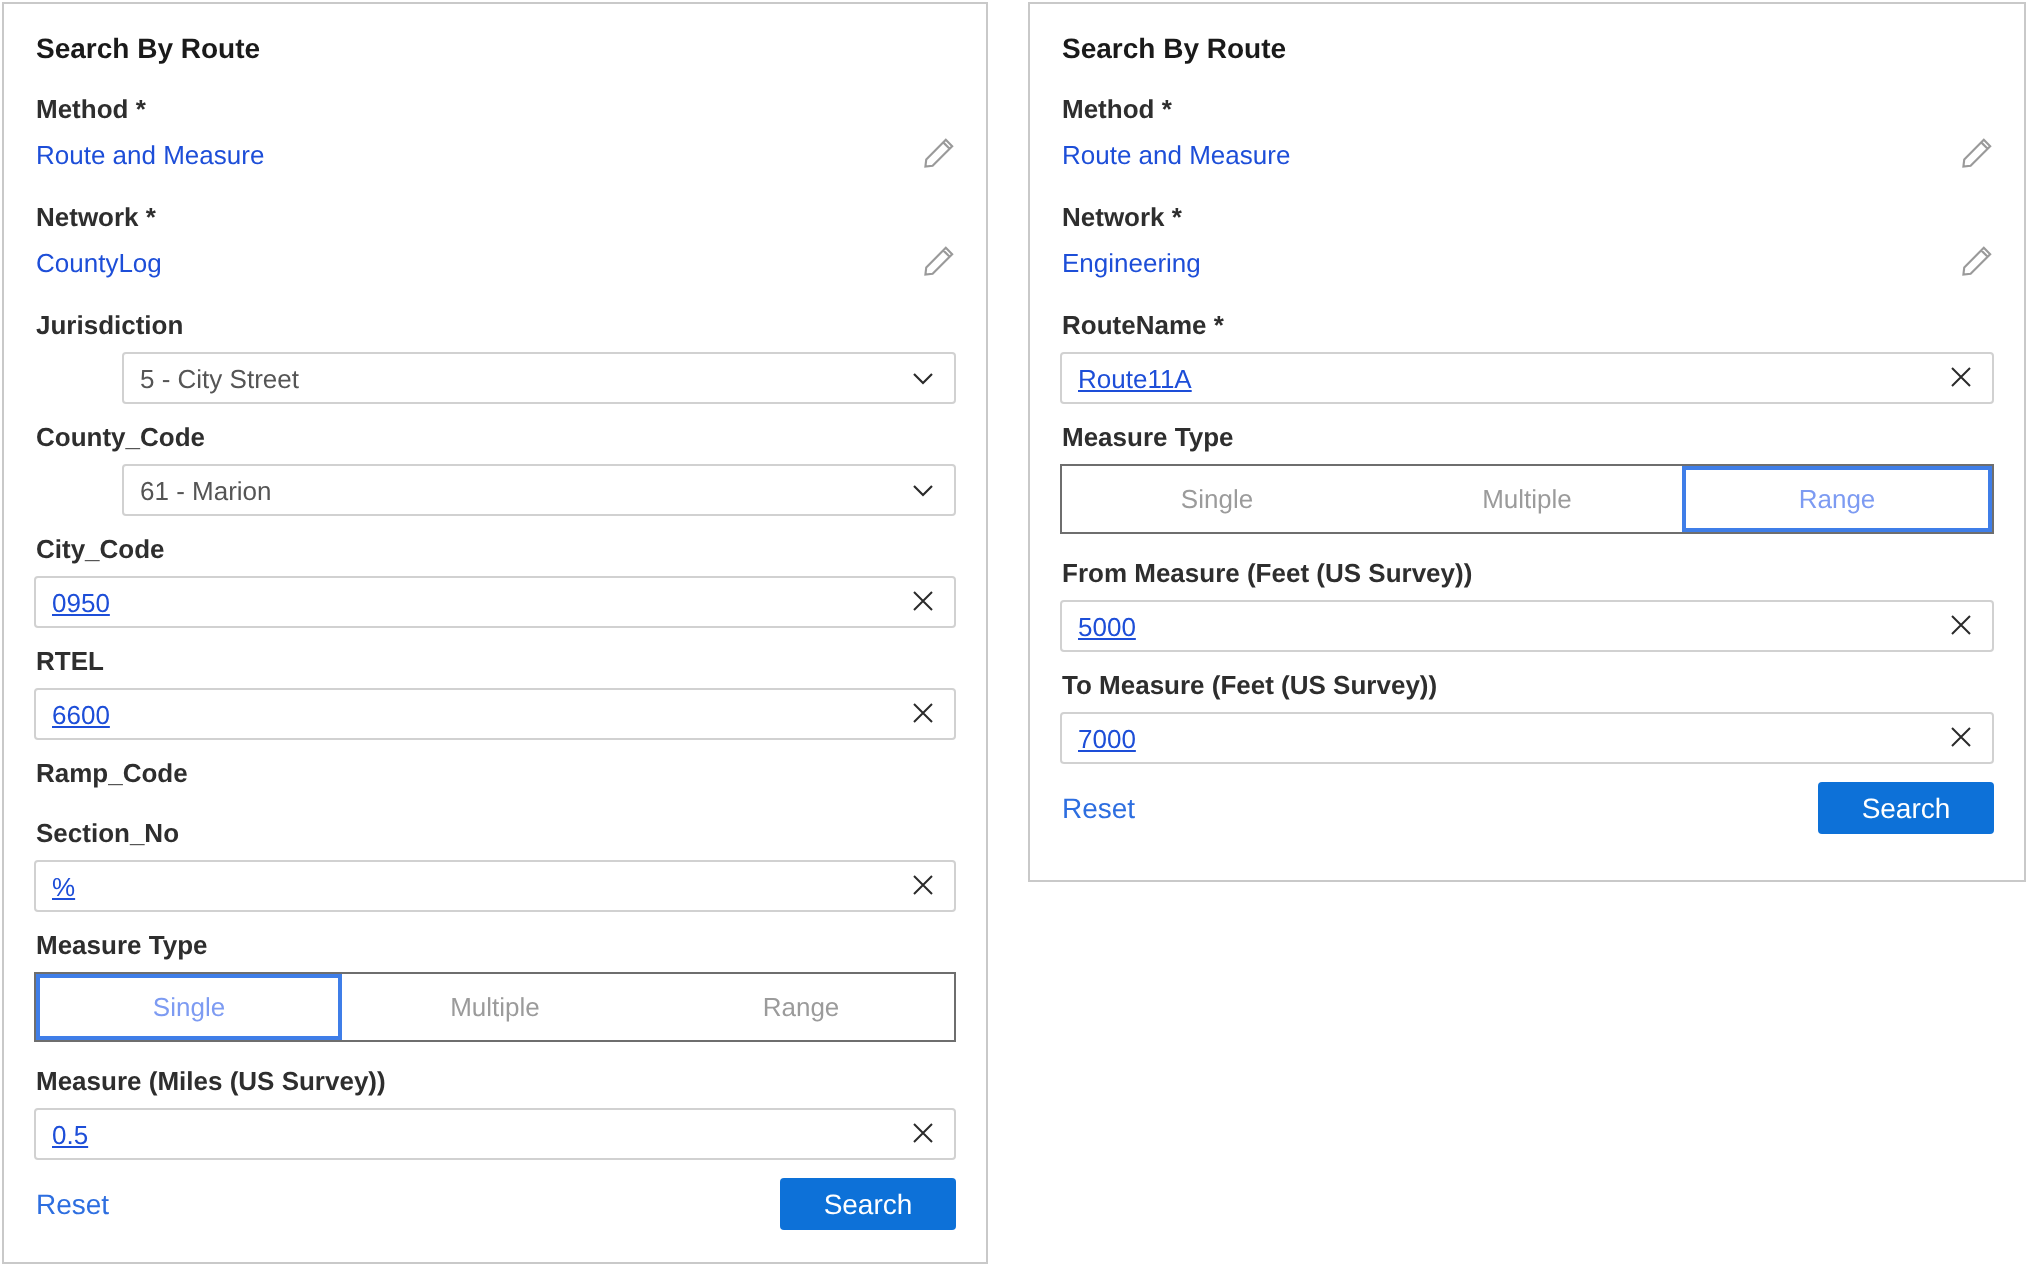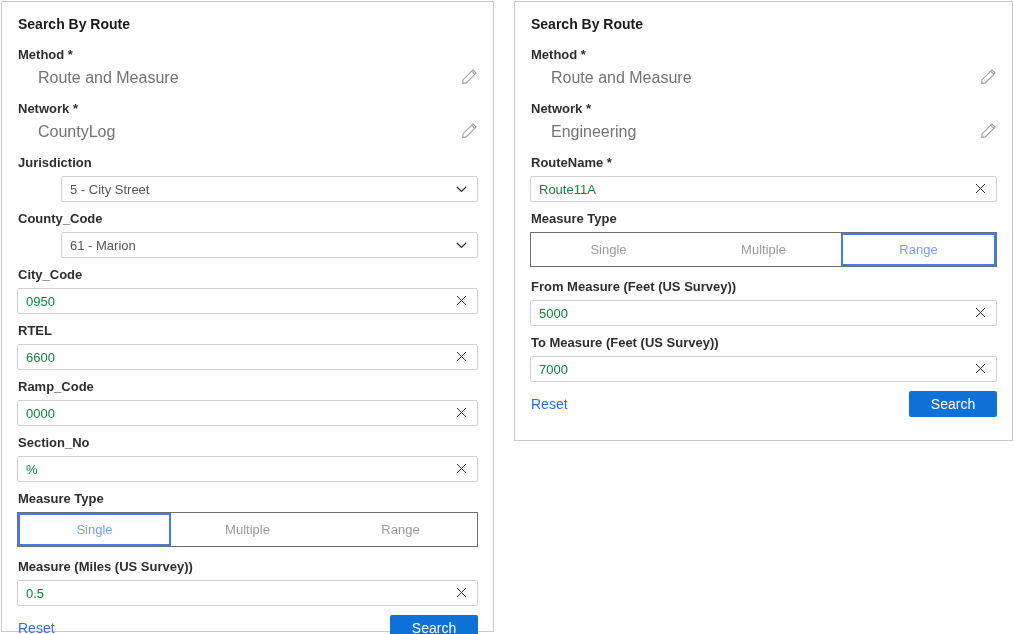--- a/index.html
+++ b/index.html
@@ -20,35 +20,35 @@
     font-size:14px; font-weight:600; color:#1a1a1a; margin:2px 0 15px 1px;
   }
   .field-label {
     font-size:13px; font-weight:600; color:#2e2e2e; margin:0 0 5px 1px;
     line-height:16px;
   }
   .readonly-row {
     display:flex; align-items:center; justify-content:space-between;
     margin:0 0 13px 1px;
   }
-  .readonly-value { font-size:16px; color:#737373; line-height:16px;margin-left:20px; }
+  .readonly-value { font-size:13px; color:#1d4ed8; line-height:16px; }
   .icon-btn {
     border:none; background:transparent; cursor:pointer; padding:0;
     display:flex; align-items:center; justify-content:center;
   }
   .group { margin-bottom:9px; }
 
   .box {
     display:flex; align-items:center; height:26px; background:#fff;
     border:1px solid #d1d1d1; border-radius:2px; overflow:hidden;
   }
   .box input {
     flex:1 1 auto; min-width:0; border:none; outline:none; background:transparent;
-    font-family:"Liberation Sans", sans-serif; font-size:13px; color:#15803d;
-    padding:0 8px; height:100%;
+    font-family:"Liberation Sans", sans-serif; font-size:13px; color:#1d4ed8;
+    padding:0 8px; height:100%;text-decoration:underline;
   }
   .select-box { cursor:pointer; justify-content:space-between;margin-left:44px; }
   .select-value { font-size:13px; color:#555555; padding:0 8px; }
   .chevron-wrap, .clear-wrap {
     flex:0 0 auto; width:32px; height:100%;
     display:flex; align-items:center; justify-content:center;
   }
   .clear-wrap { cursor:pointer; background:transparent; border:none; }
 
   .segmented {
@@ -154,30 +154,20 @@
           <svg width="11" height="11" viewBox="0 0 11 11">
               <path d="M1 1 L10 10 M10 1 L1 10" stroke="#2b2b2b" stroke-width="1"></path>
             </svg>
         </span>
       </button>
     </div>
   </div>
 
   <div class="group">
     <div class="field-label">Ramp_Code</div>
-    <div class="box">
-      <input type="text" value="0000" style="">
-      <button class="clear-wrap">
-        <span>
-          <svg width="11" height="11" viewBox="0 0 11 11">
-              <path d="M1 1 L10 10 M10 1 L1 10" stroke="#2b2b2b" stroke-width="1"></path>
-            </svg>
-        </span>
-      </button>
-    </div>
   </div>
 
   <div class="group">
     <div class="field-label">Section_No</div>
     <div class="box">
       <input type="text" value="%" style="">
       <button class="clear-wrap">
         <span>
           <svg width="11" height="11" viewBox="0 0 11 11">
               <path d="M1 1 L10 10 M10 1 L1 10" stroke="#2b2b2b" stroke-width="1"></path>

